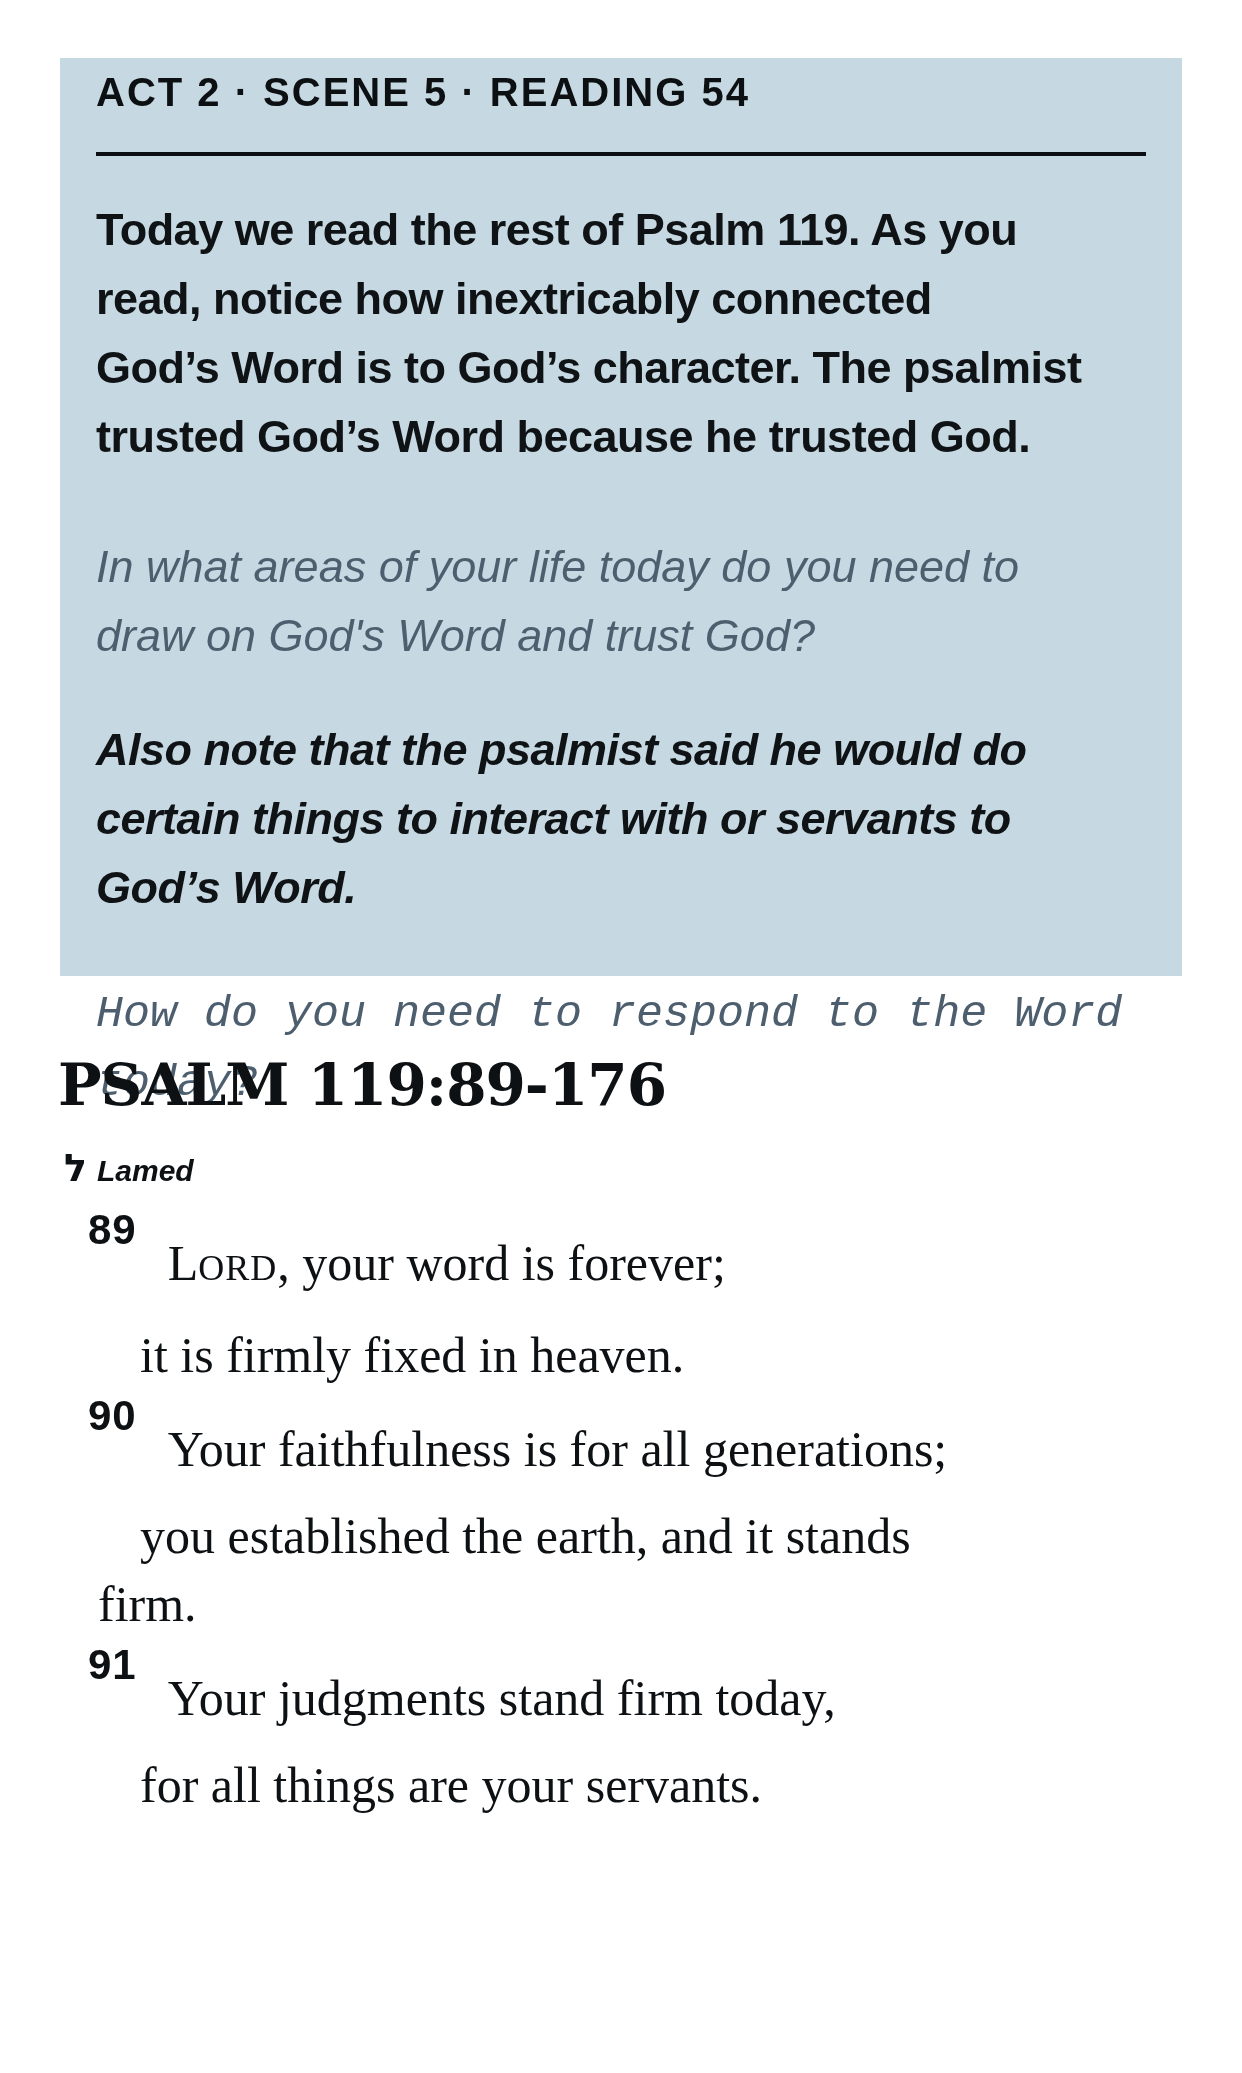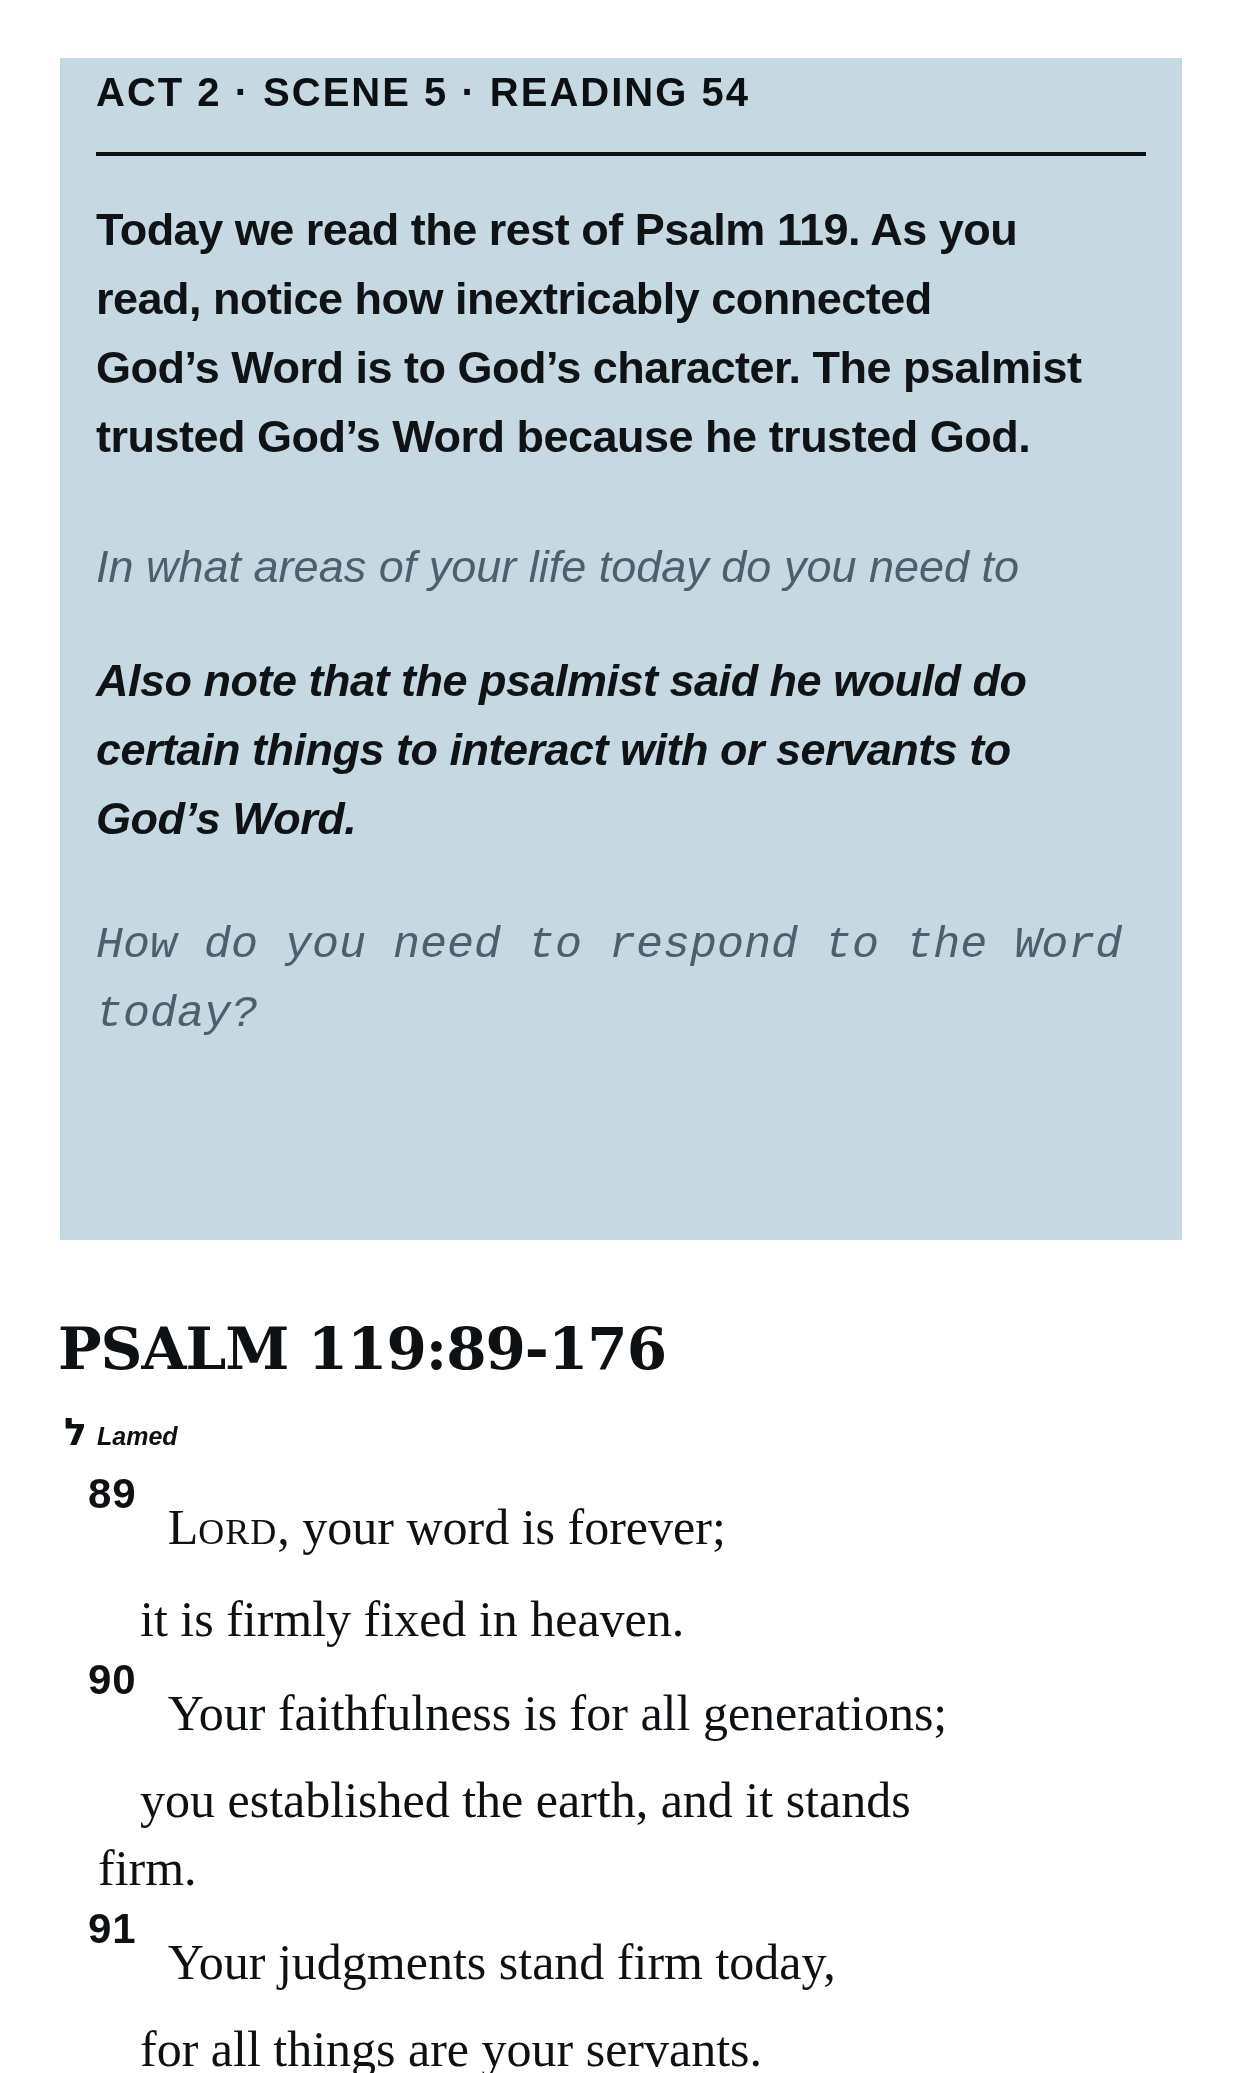--- a/index.html
+++ b/index.html
@@ -9,21 +9,21 @@
     height: 2073px;
     overflow: hidden;
     font-family: "Liberation Sans", sans-serif;
     color: #101316;
     -webkit-font-smoothing: antialiased;
   }
 
   
   .callout {
     margin: 58px 60px 0 60px;
-    height: 1182px;
+    height: 918px;
     background: #c6d9e2;
     padding: 4px 36px 0 36px;
   }
   .callout-header {
     font-size: 40px;
     line-height: 56px;
     font-weight: bold;
     letter-spacing: 2px;
     color: #0d1013;
     margin-top: 2px;
@@ -74,21 +74,21 @@
   }
   .hebrew-letter {
     font-family: "DejaVu Sans", sans-serif;
     font-weight: bold;
     font-size: 38px;
   }
   .stanza-name {
     font-family: "Liberation Sans", sans-serif;
     font-weight: bold;
     font-style: italic;
-    font-size: 25px;
+    font-size: 30px;
     margin-left: 10px;
   }
   .verses {
     font-family: "Liberation Serif", serif;
     font-size: 50px;
     line-height: 68px;
   }
   .verse { margin-top: 26px; }
   .vline        { white-space: nowrap; }
   .vline.first  { padding-left: 40px; }
@@ -118,20 +118,21 @@
 
   <div class="para mt-intro">
     <div class="pline">Today we read the rest of Psalm 119. As you</div>
     <div class="pline">read, notice how inextricably connected</div>
     <div class="pline">God’s Word is to God’s character. The psalmist</div>
     <div class="pline">trusted God’s Word because he trusted God.</div>
   </div>
 
   <div class="question mt-q1">
     <div class="pline">In what areas of your life today do you need to</div>
+    <div class="pline">draw on God's Word and trust God?</div>
   </div>
 
   <div class="para mt-note">
     <div class="pline">Also note that the psalmist said he would do</div>
     <div class="pline">certain things to interact with or servants to</div>
     <div class="pline">God’s Word.</div>
   </div>
 
   <div class="question mt-q2">
     <div class="pline">How do you need to respond to the Word</div>

